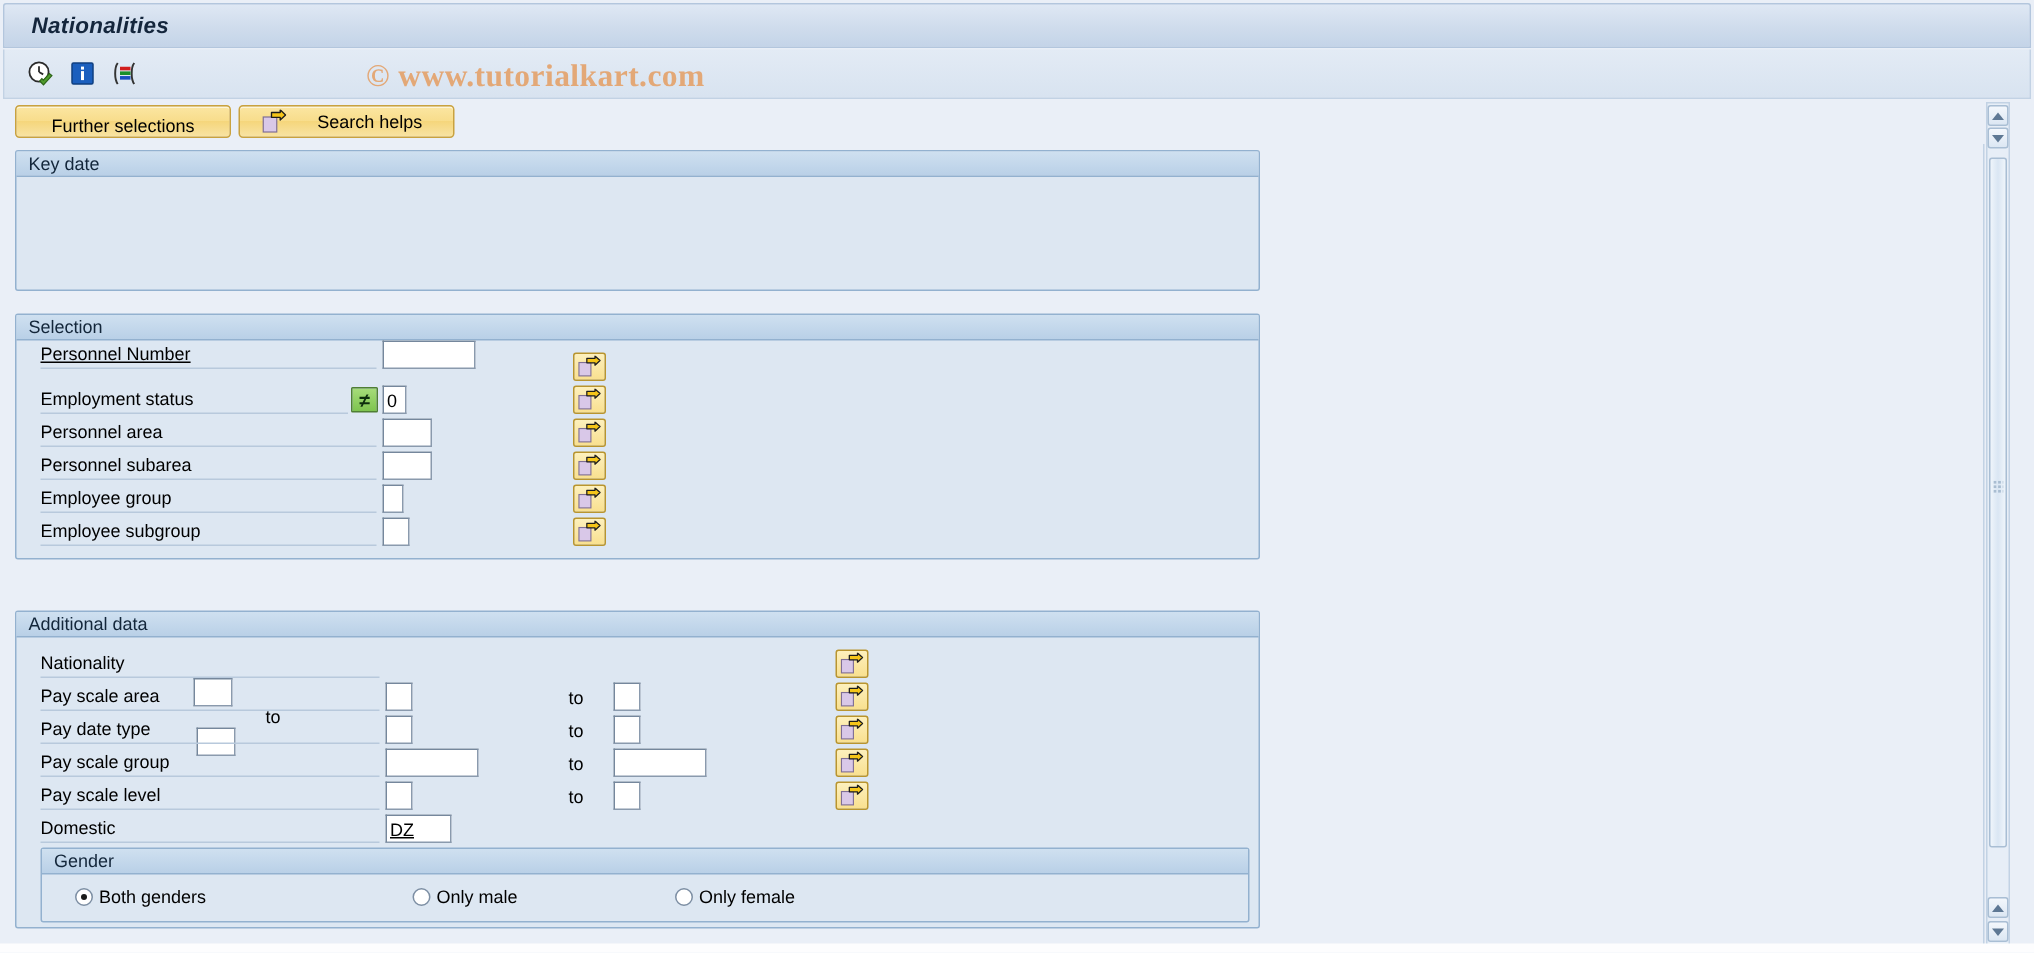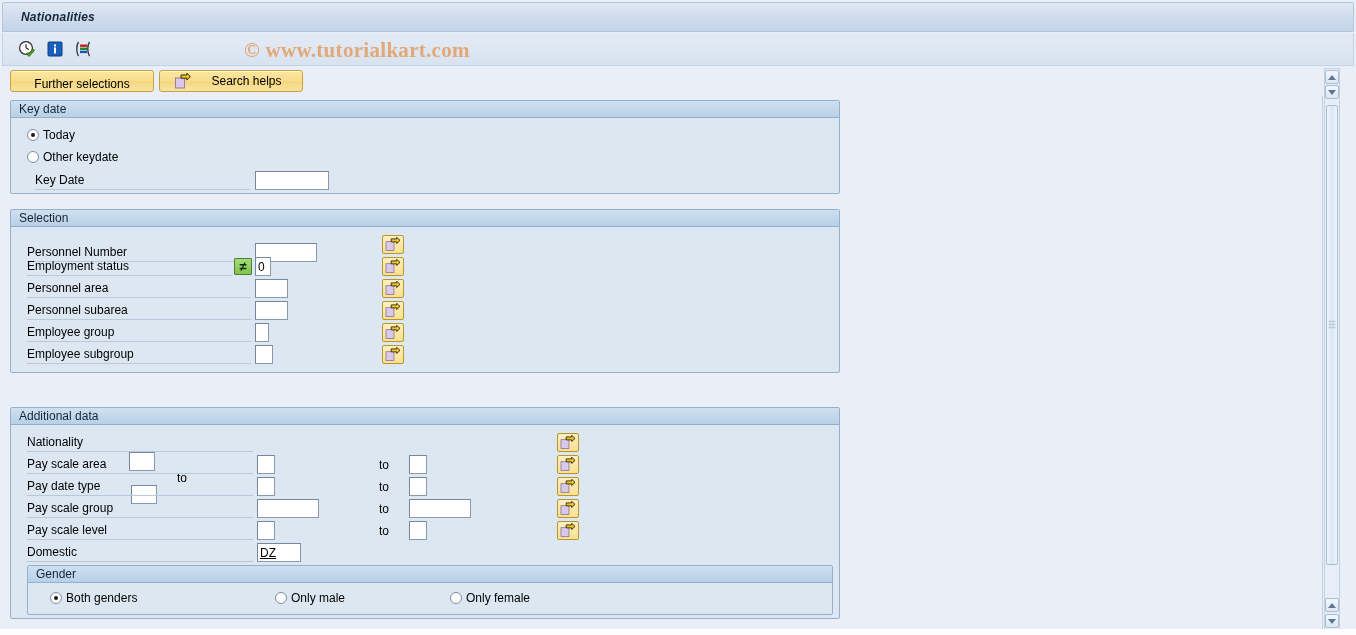--- a/index.html
+++ b/index.html
@@ -26,21 +26,21 @@
     left: 2px; top: 2px;
     width: 1352px; height: 30px;
     background: linear-gradient(to bottom, #dfe8f4 0%, #cfdcec 55%, #c4d4e8 100%);
     border: 1px solid #b3c6dd;
     border-radius: 2px 2px 0 0;
     display: flex;
     align-items: center;
   }
   .titlebar .title {
     margin-left: 18px;
-    font-size: 12px;
+    font-size: 15px;
     font-style: italic;
     font-weight: bold;
     color: #14263c;
     letter-spacing: .2px;
   }
 
   
   .toolbar {
     position: absolute;
     left: 2px; top: 33px;
@@ -325,44 +325,27 @@
         </svg>
       </span>
       <span class="lbl">Search helps</span>
     </div>
   </div>
 
   <div class="content">
 
     <div class="group" style="left:8px; top:4px; width:830px; height:94px;">
       <div class="ghead">Key date</div>
-      <div class="gbody" style="height:75px;">
-
-        <div class="radiorow" style="left:16px; top:10px;">
-          <span class="rad on"></span>
-          <span class="radlbl">Today</span>
-        </div>
-
-        <div class="radiorow" style="left:16px; top:32px;">
-          <span class="rad"></span>
-          <span class="radlbl">Other keydate</span>
-        </div>
-
-        <div class="row" style="left:24px; top:53px;">
-          <span class="flabel" style="width:215px;">Key Date</span>
-          <input class="sapinput" style="width: 74px; margin-left: 5px;" value="">
-        </div>
-      </div>
     </div>
 
     <div class="group" style="left:8px; top:113px; width:830px; height:164px;">
       <div class="ghead">Selection</div>
       <div class="gbody" style="height:145px;">
 
-        <div class="row" style="left:16px; top:16px;">
+        <div class="row" style="left:16px; top:0;text-decoration:underline;">
           <span class="flabel" style="width:224px;">Personnel Number</span>
           <input class="sapinput" style="width: 62px; margin-left: 4px;" value="">
         </div>
         <div class="msbtn" style="left:371px; top:8px;">
           <svg width="16" height="15" viewBox="0 0 17 16">
             <rect x="1" y="5" width="8.5" height="9.5" fill="#d9c8e8" stroke="#7f6f96" stroke-width=".8"></rect>
             <path d="M6.6 2 L12.4 2 L12.4 0.3 L16 3.6 L12.4 6.9 L12.4 5.2 L6.6 5.2 Z" fill="#f5c518" stroke="#1c1c1c" stroke-width=".9" stroke-linejoin="round"></path>
           </svg>
         </div>
 

